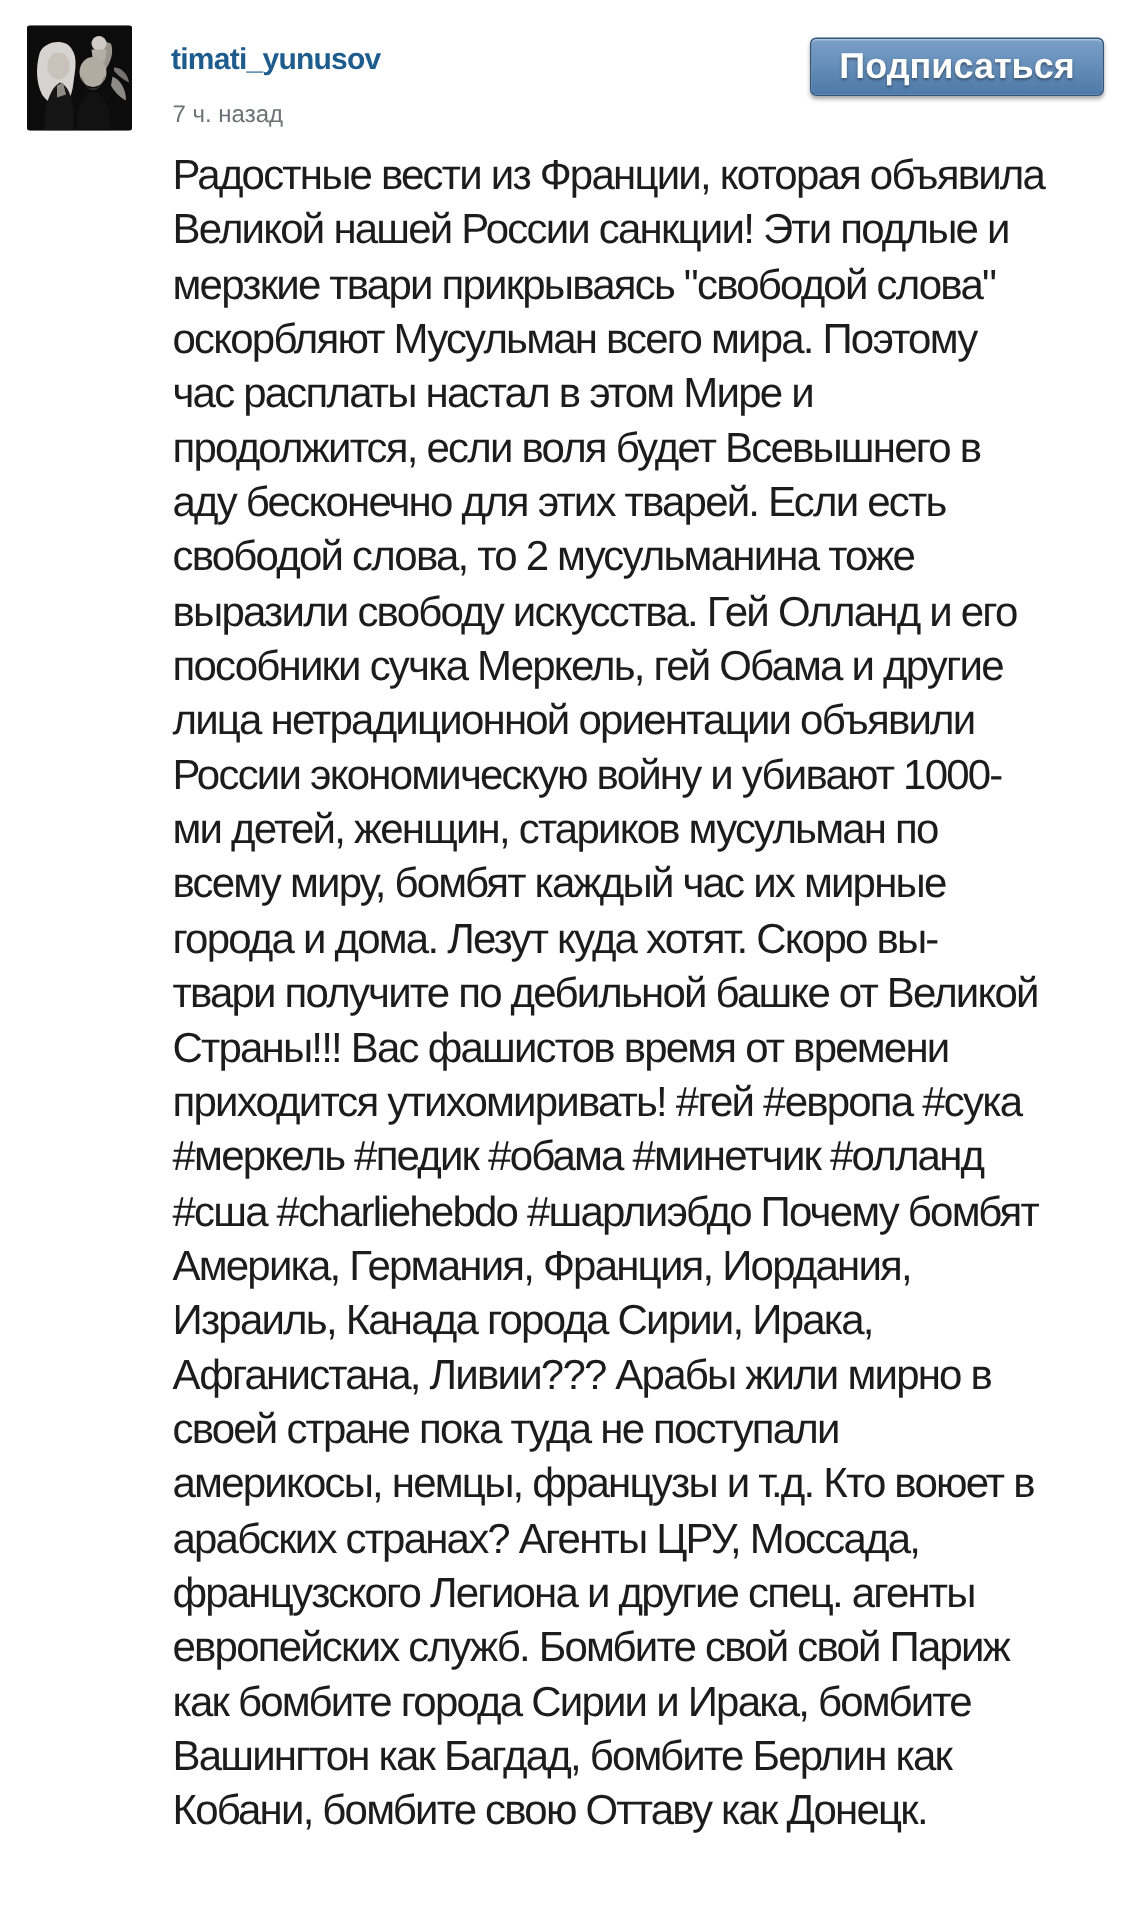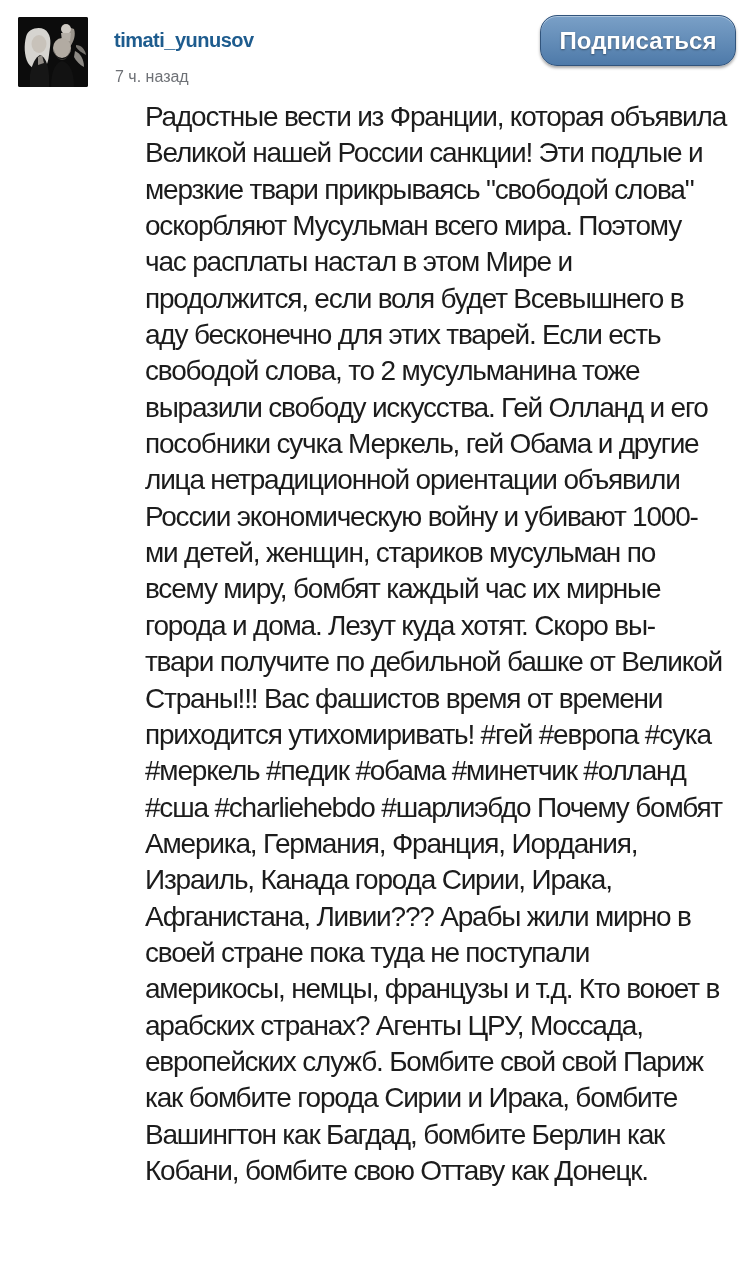--- a/index.html
+++ b/index.html
@@ -36,41 +36,40 @@
     text-decoration:none;
     cursor:pointer;
   }
   .timestamp{
     position:absolute;left:115px;top:62px;
     font-size:16px;
     color:var(--c-timestamp);
     line-height:30px;
   }
   .follow-button{
-    position:absolute;left:540px;top:15px;
-    width:196px;height:51px;
+    position:absolute;left:540px;top:25px;
+    width:196px;height:39px;
     border:1px solid var(--c-btn-border);
-    border-radius:17px;
+    border-radius:4px;
     background:linear-gradient(to bottom, var(--c-btn-top), var(--c-btn-bottom));
     box-shadow: inset 0 1px 0 rgba(255,255,255,0.4), 0 2px 3px rgba(0,0,0,0.35);
     color:#ffffff;
     font-family:"Liberation Sans", sans-serif;
     font-size:24px;font-weight:bold;
     text-shadow:0 1px 2px rgba(0,0,0,0.4);
     display:flex;align-items:center;justify-content:center;
     cursor:pointer;
   }
   .post-text{
     position:absolute;left:115px;top:99px;
     font-size:28px;
     letter-spacing:-1.2px;
     color:var(--c-text);
     line-height:36.35px;
     white-space:nowrap;
-    margin-left:30px;
   }
   .post-line{height:36.35px;}
 </style>
 </head>
 <body>
 
 <div class="page">
 
   <div class="avatar">
     <span>
@@ -127,19 +126,20 @@
       <div class="post-line">Страны!!! Вас фашистов время от времени</div>
       <div class="post-line">приходится утихомиривать! #гей #европа #сука</div>
       <div class="post-line">#меркель #педик #обама #минетчик #олланд</div>
       <div class="post-line">#сша #charliehebdo #шарлиэбдо Почему бомбят</div>
       <div class="post-line">Америка, Германия, Франция, Иордания,</div>
       <div class="post-line">Израиль, Канада города Сирии, Ирака,</div>
       <div class="post-line">Афганистана, Ливии??? Арабы жили мирно в</div>
       <div class="post-line">своей стране пока туда не поступали</div>
       <div class="post-line">америкосы, немцы, французы и т.д. Кто воюет в</div>
       <div class="post-line">арабских странах? Агенты ЦРУ, Моссада,</div>
+      <div class="post-line">французского Легиона и другие спец. агенты</div>
       <div class="post-line">европейских служб. Бомбите свой свой Париж</div>
       <div class="post-line">как бомбите города Сирии и Ирака, бомбите</div>
       <div class="post-line">Вашингтон как Багдад, бомбите Берлин как</div>
       <div class="post-line">Кобани, бомбите свою Оттаву как Донецк.</div>
     </div>
 
 </div>
 
 </body></html>

